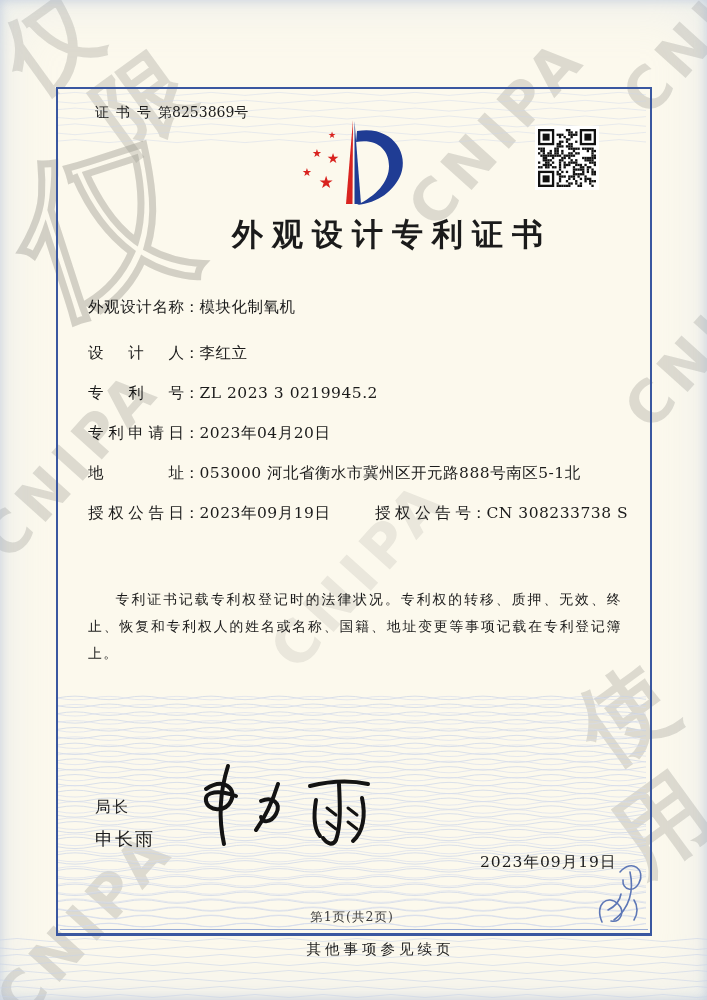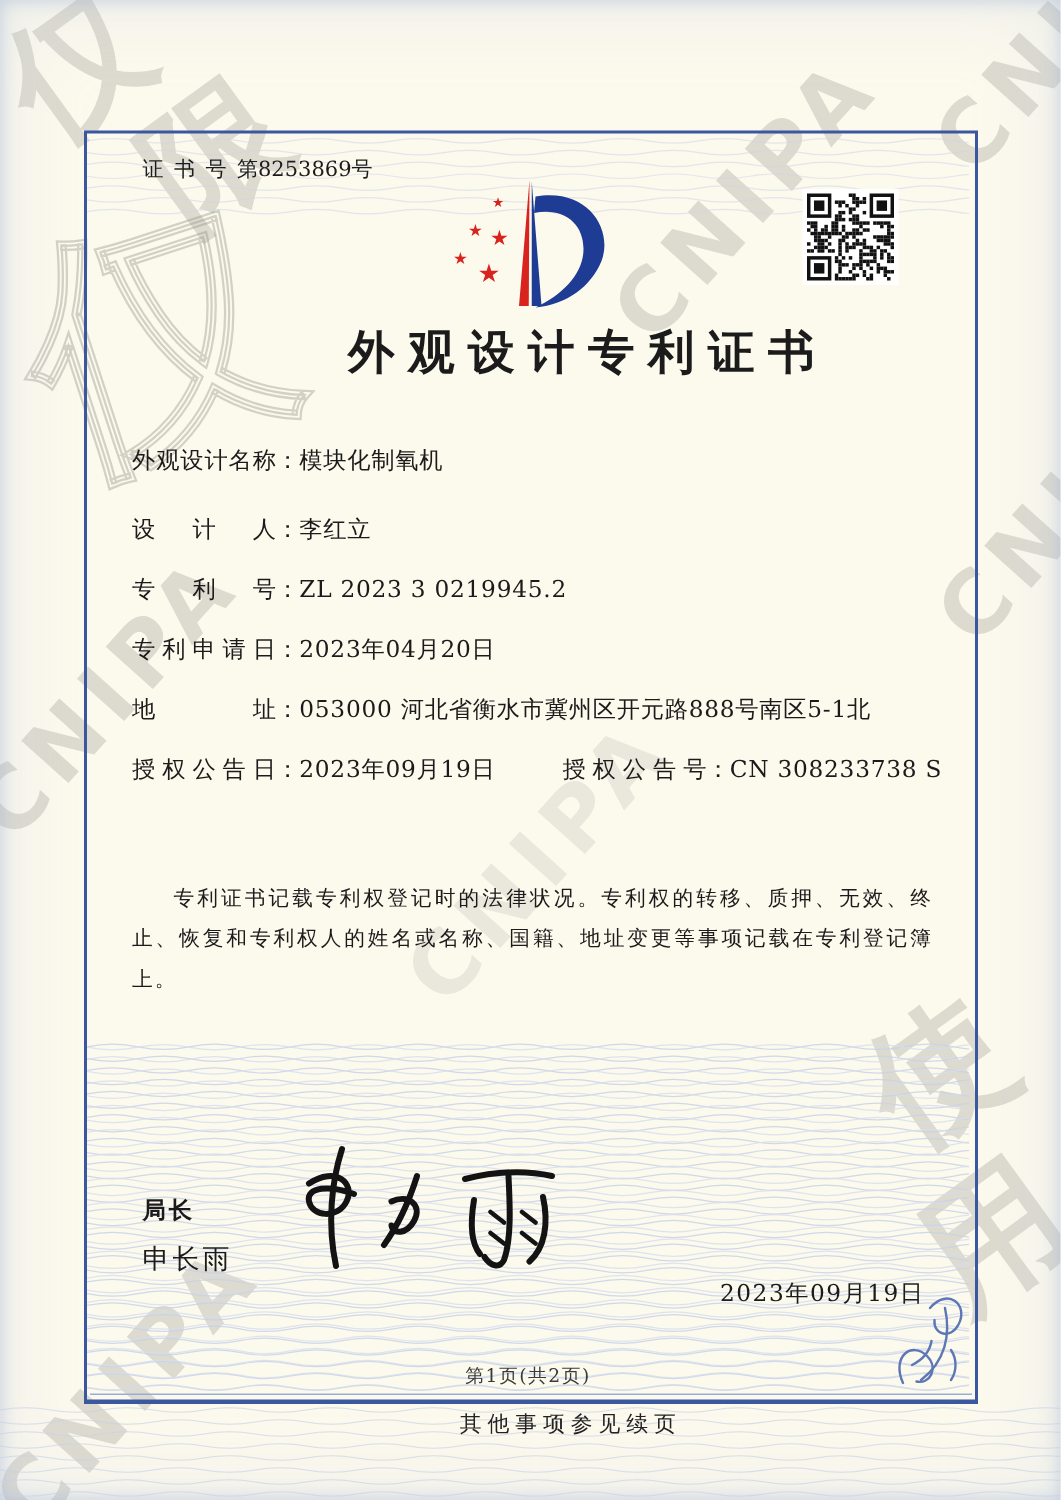--- a/index.html
+++ b/index.html
@@ -25,21 +25,21 @@
   .qr-box{left:535px;top:126px;width:64px;height:64px;background:#fff;}
   .title{left:56px;top:214px;width:592px;text-align:center;font-size:31px;font-weight:bold;letter-spacing:9px;padding-left:40px;}
   .fields{left:88px;top:296px;width:534px;font-size:15.5px;}
   .frow{line-height:22px;margin-bottom:18px;white-space:nowrap;}
   .frow.first{margin-bottom:24px;}
   .flabel{display:inline-block;width:96px;text-align:justify;text-align-last:justify;}
   .fvalue{letter-spacing:.5px;}
   .frow.double .pair1{display:inline-block;width:282px;}
   .paras{left:88px;top:586px;width:534px;font-size:13.8px;line-height:1.95;letter-spacing:1.4px;text-align:justify;}
   .paras p{margin:0 0 4px 0;text-indent:2em;}
-  .sig-title{left:95px;top:797px;font-size:15.5px;letter-spacing:2px;font-weight:bold;}
+  .sig-title{left:95px;top:797px;font-size:15.5px;letter-spacing:2px;}
   .sig-name{left:95px;top:827px;font-size:18px;letter-spacing:2px;}
   .sig-script{left:190px;top:756px;}
   .issue-date{left:480px;top:852px;font-size:15.5px;letter-spacing:1px;}
   .pagenum{left:56px;top:909px;width:592px;text-align:center;font-size:12.5px;color:#3a3a3a;letter-spacing:1px;}
   .cont-note{left:0;top:940px;width:707px;text-align:center;font-size:14.5px;letter-spacing:4px;color:#222;margin-left:27px;}
   .flourish{left:590px;top:850px;}
 </style>
 </head>
 <body>
 

